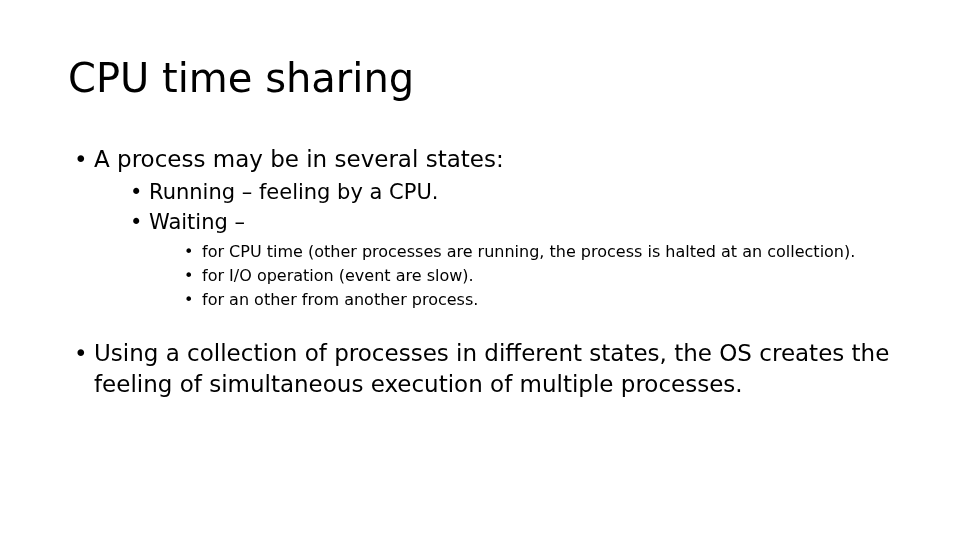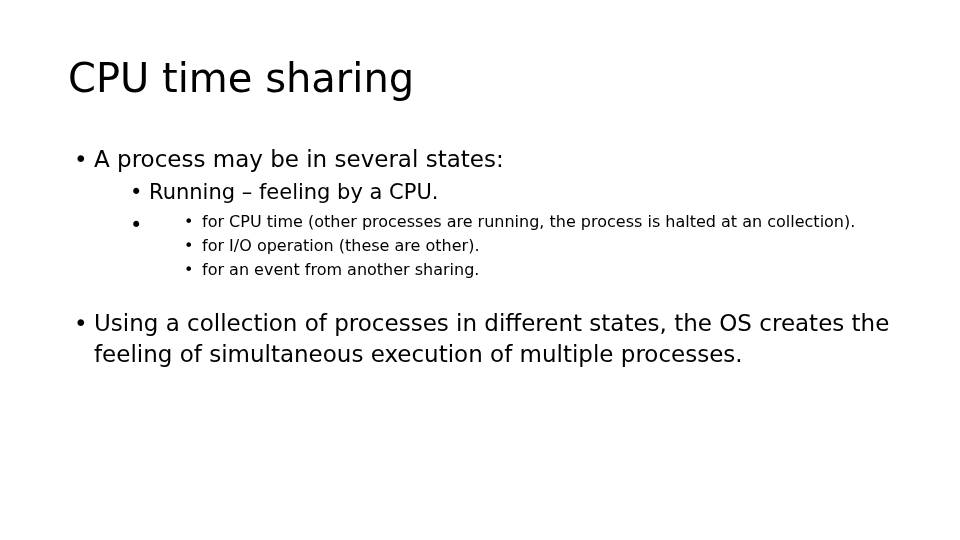--- a/index.html
+++ b/index.html
@@ -136,36 +136,37 @@
 
         <ul class="lvl lvl2">
 
           <li class="bullet">
             <span class="bullet-mark">•</span>
             <span class="bullet-text nowrap">Running – feeling by a CPU.</span>
           </li>
 
           <li class="bullet">
             <span class="bullet-mark">•</span>
+            <span class="bullet-text nowrap">Waiting –</span>
 
             <ul class="lvl lvl3">
 
               <li class="bullet">
                 <span class="bullet-mark">•</span>
                 <span class="bullet-text nowrap">for CPU time (other processes are running, the process is halted at an collection).</span>
               </li>
 
               <li class="bullet">
                 <span class="bullet-mark">•</span>
-                <span class="bullet-text nowrap">for I/O operation (these are other).</span>
+                <span class="bullet-text nowrap">for I/O operation (event are slow).</span>
               </li>
 
               <li class="bullet">
                 <span class="bullet-mark">•</span>
-                <span class="bullet-text nowrap">for an event from another sharing.</span>
+                <span class="bullet-text nowrap">for an other from another process.</span>
               </li>
 
             </ul>
           </li>
 
         </ul>
       </li>
 
       <li class="bullet gap-before">
         <span class="bullet-mark">•</span>

